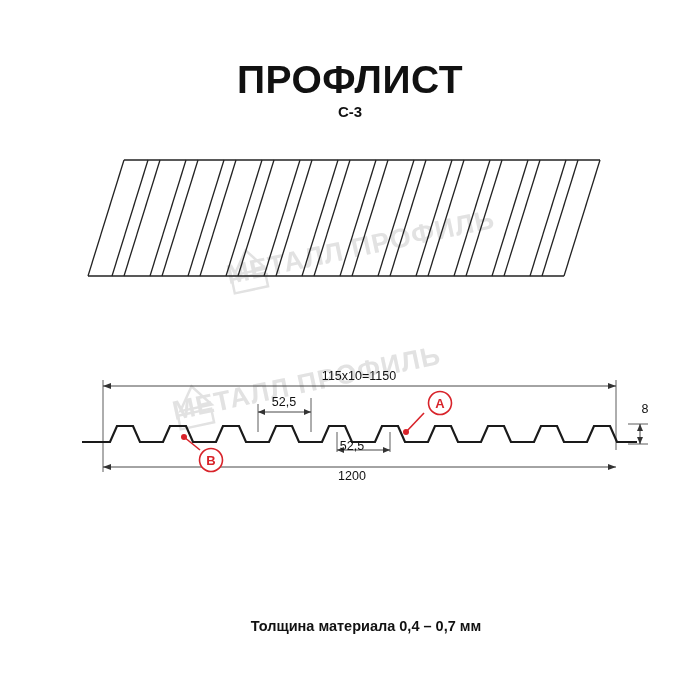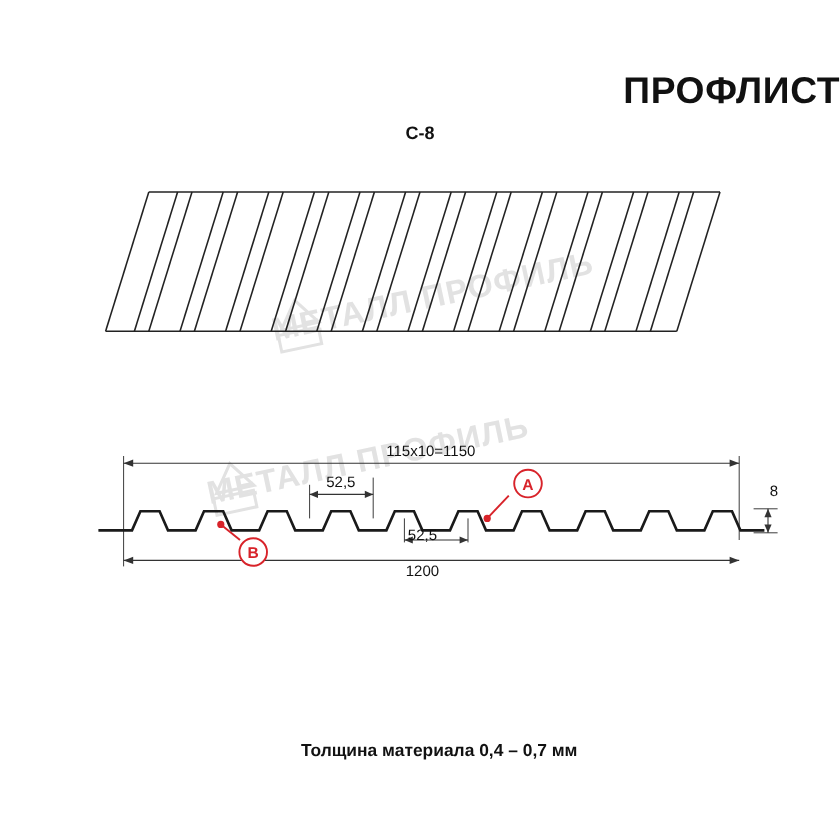--- a/index.html
+++ b/index.html
@@ -18,22 +18,22 @@
   .page {
     position: relative;
     width: 700px;
     height: 700px;
   }
   .title {
     position: absolute;
     top: 58px;
     left: 0;
     width: 700px;
-    text-align: right;
-    font-size: 31px;
+    text-align: center;
+    font-size: 39px;
     font-weight: bold;
     letter-spacing: 0.5px;
     color: #111111;
   }
   .subtitle {
     position: absolute;
     top: 103px;
     left: 0;
     width: 700px;
     text-align: center;
@@ -77,21 +77,21 @@
     left: 170px;
     transform: rotate(-12deg);
   }
 </style>
 </head>
 <body>
 
 <div class="page">
 
   <div class="title">ПРОФЛИСТ</div>
-  <div class="subtitle">С-8</div>
+  <div class="subtitle">С-3</div>
 
   <div class="wm wm1">МЕТАЛЛ ПРОФИЛЬ</div>
   <div class="wm wm2">МЕТАЛЛ ПРОФИЛЬ</div>
 
   <svg class="art" viewBox="0 0 700 700" xmlns="http://www.w3.org/2000/svg">
 
     <g fill="none" stroke="#e2e2e2" stroke-width="2.5">
       <path d="M232 272 l16 -22 l16 22 z" transform="rotate(-12 248 262)"></path>
       <rect x="233" y="276" width="34" height="14" transform="rotate(-12 250 283)"></rect>
     </g>

